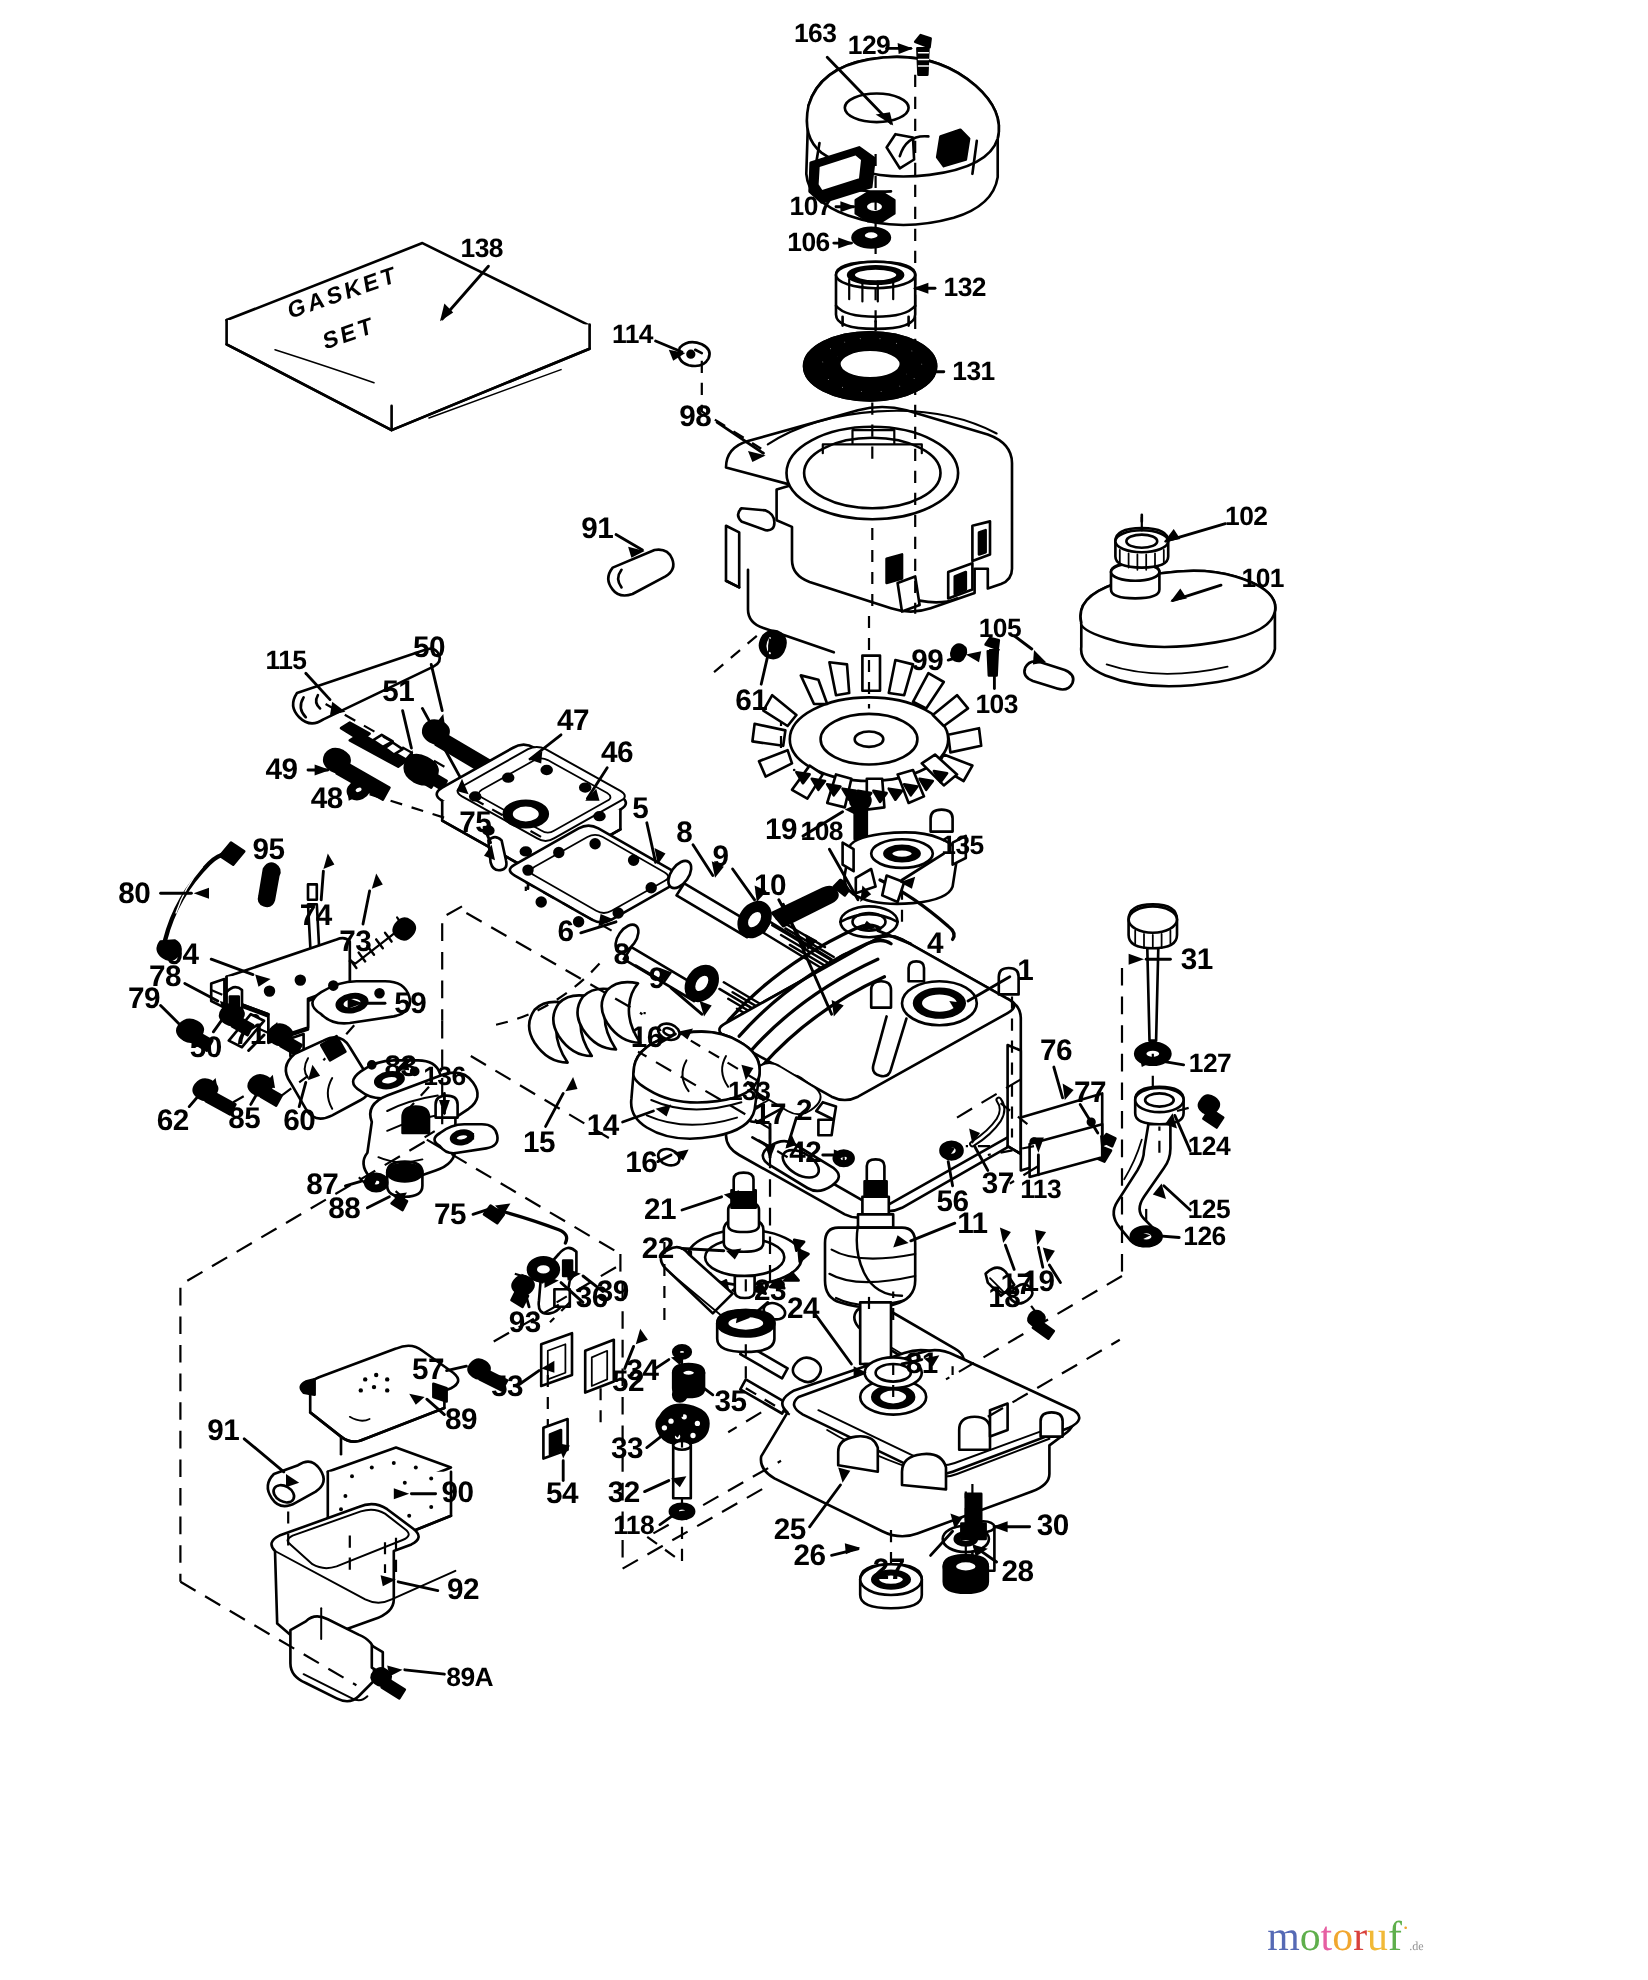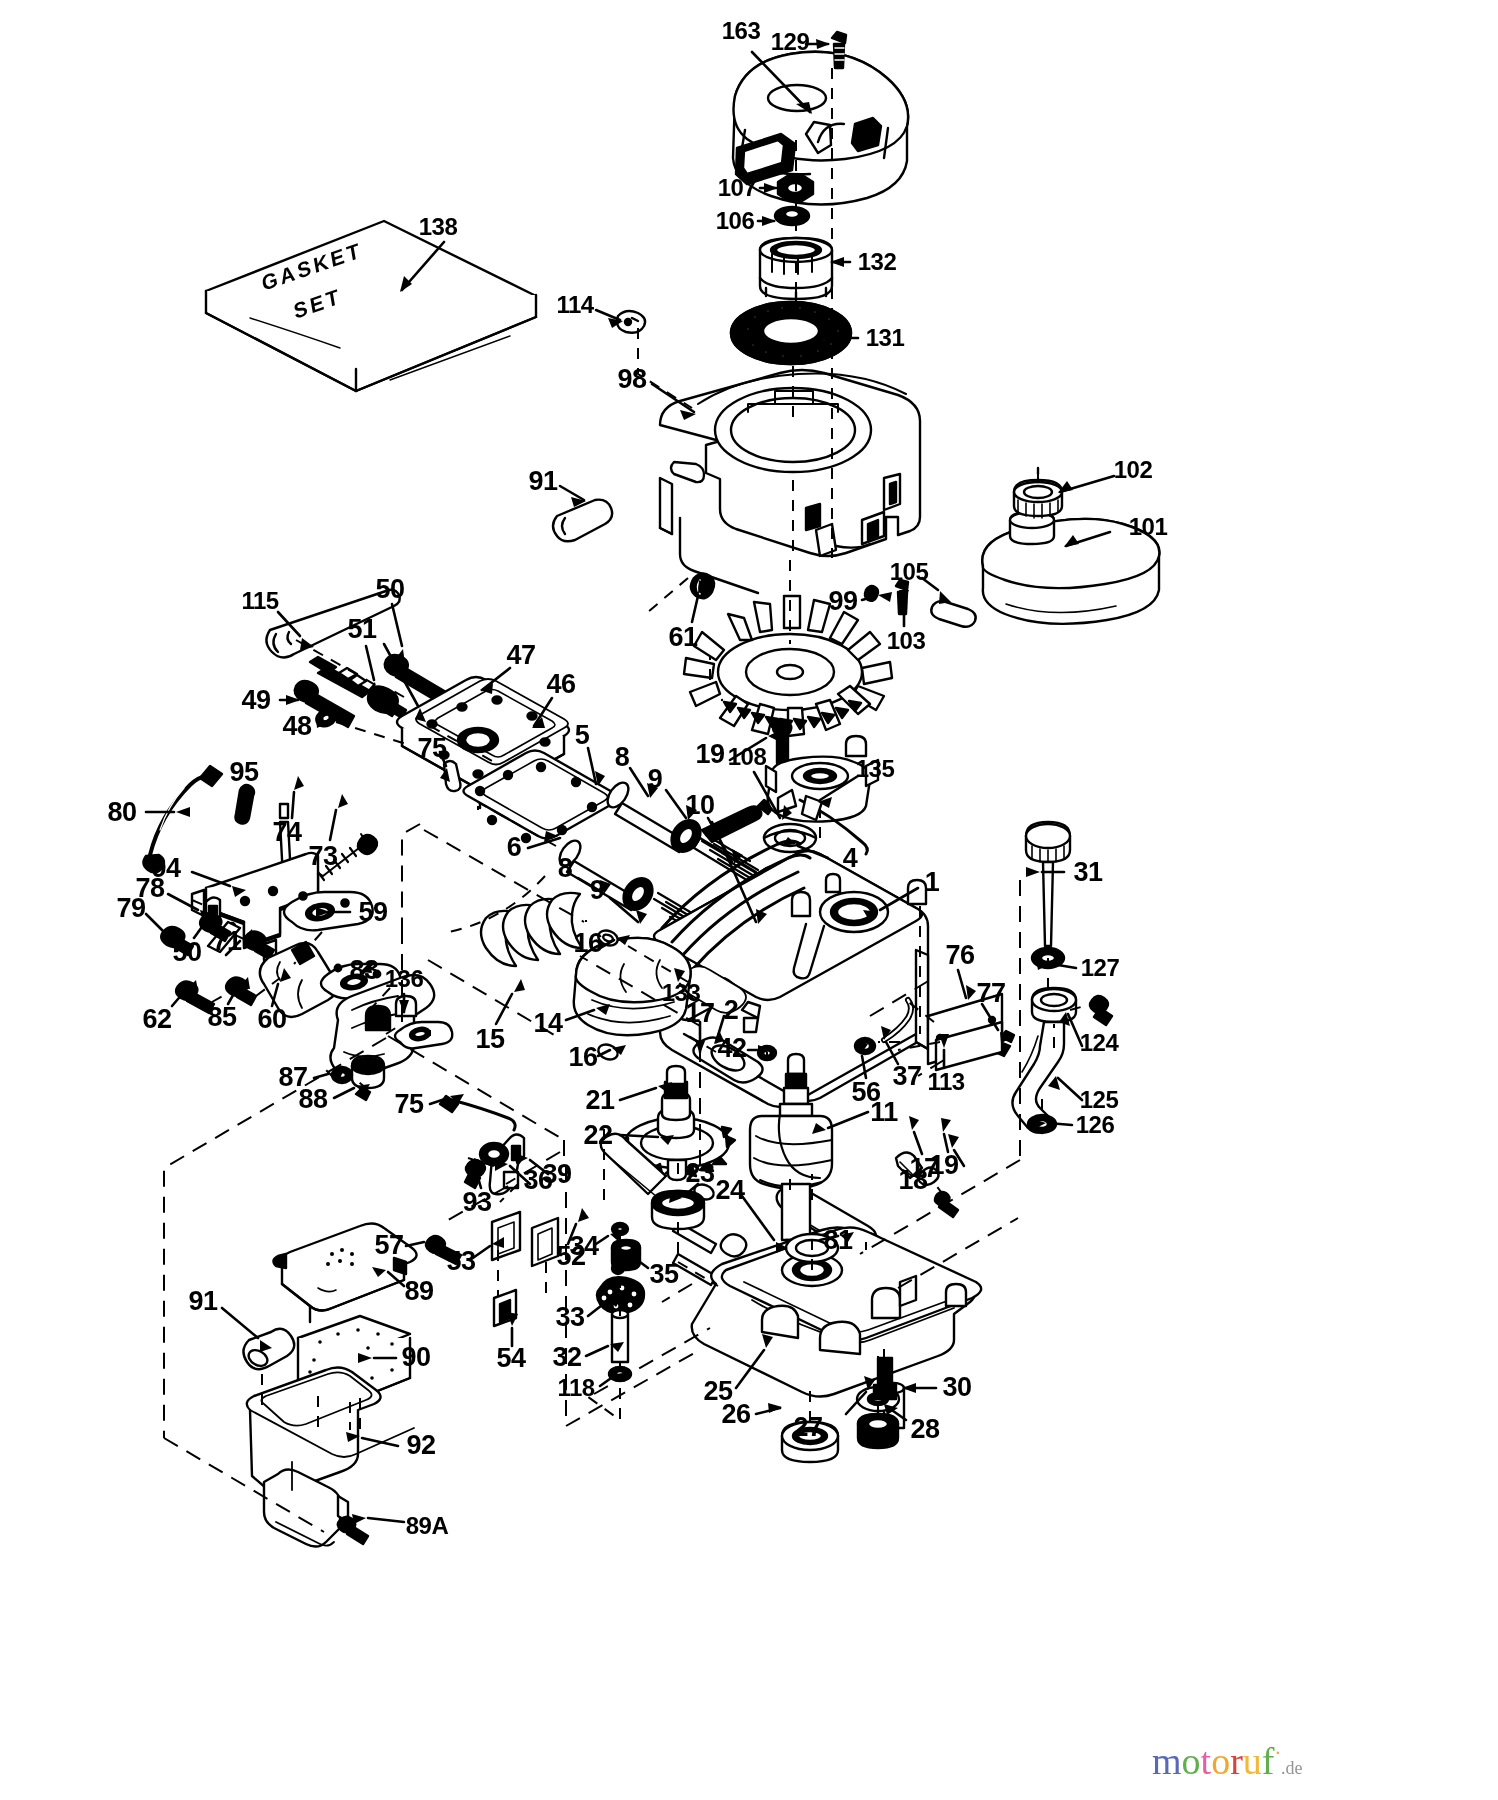--- a/index.html
+++ b/index.html
@@ -41,21 +41,21 @@
   #wm{
     position:absolute;
     left:1152px;top:1742px;
     font-family:"Liberation Serif",serif;
     font-size:38px;
     line-height:1;
     white-space:nowrap;
     opacity:.93;
   }
   #wm span{font-weight:normal;}
-  #wm .dot{font-size:18px;color:#8c8c8c;letter-spacing:0;}
+  #wm .dot{font-size:11px;color:#8c8c8c;letter-spacing:0;}
 </style>
 </head>
 <body>
 
 <div id="sheet">
 
   <svg id="art" viewBox="0 0 1498 1800" xmlns="http://www.w3.org/2000/svg">
     <rect x="0" y="0" width="1498" height="1800" fill="#ffffff"></rect>
 
     <g fill="none" stroke="#000" stroke-width="2.4" stroke-linecap="round" stroke-linejoin="round">

